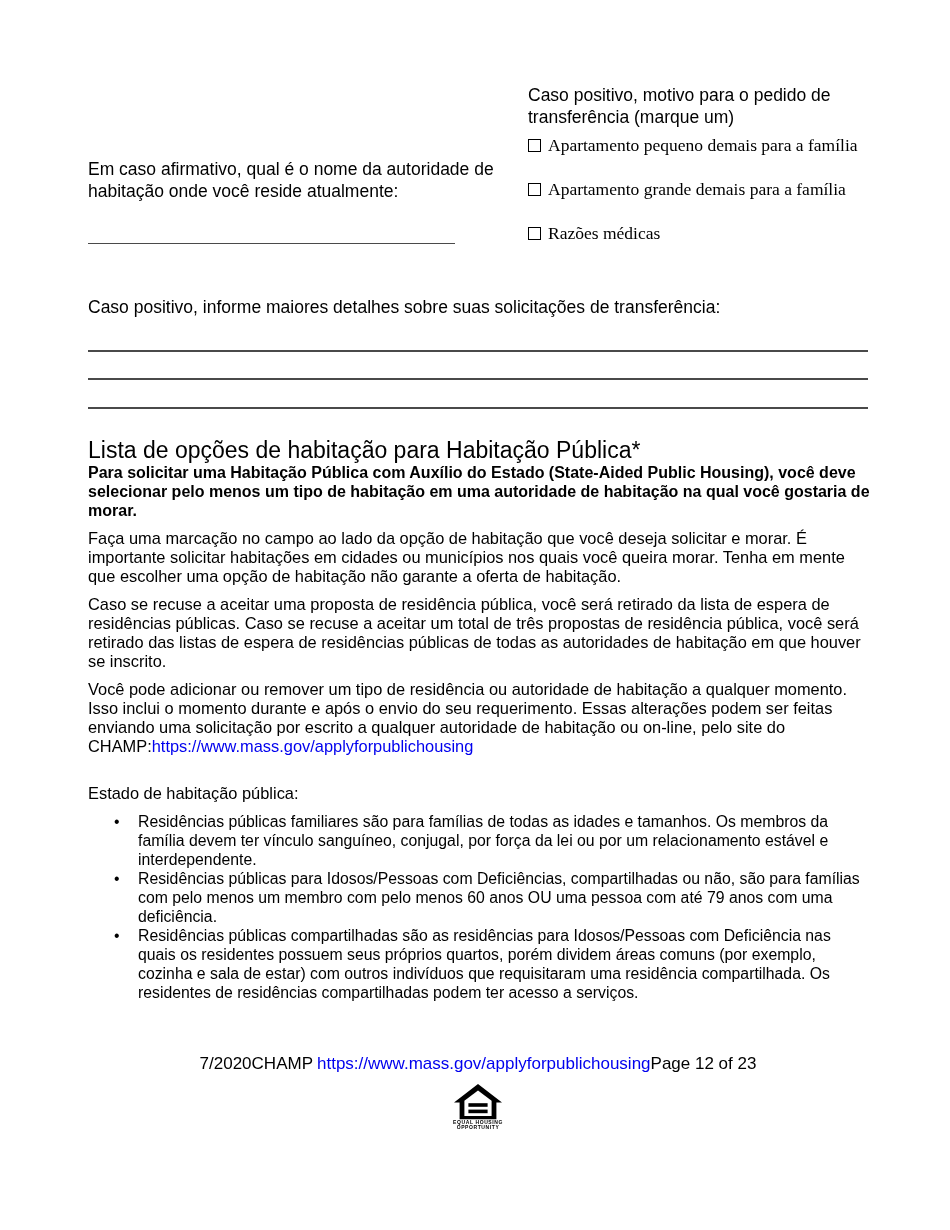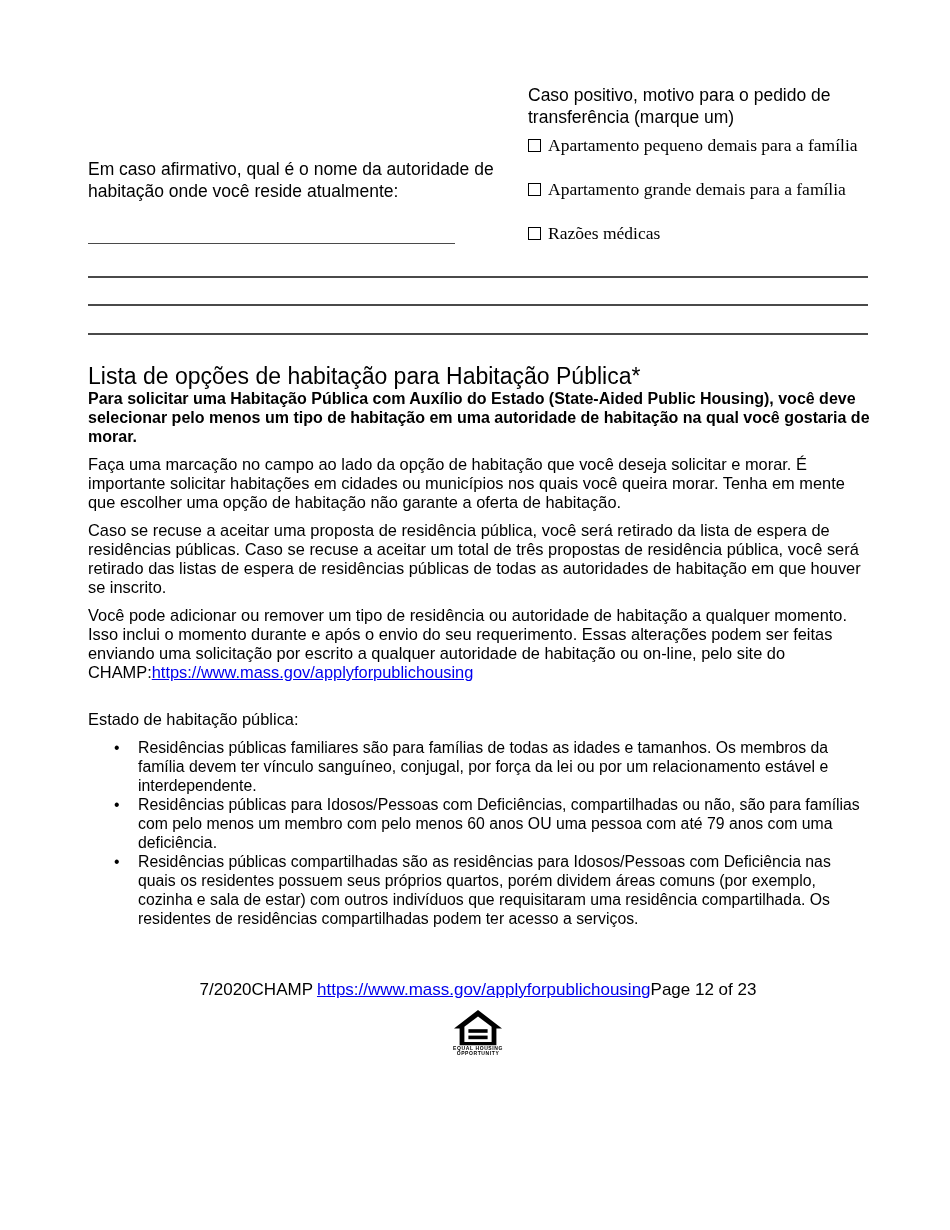--- a/index.html
+++ b/index.html
@@ -24,21 +24,21 @@
   
   .details-q { margin-top:52px; font-size:17.5px; line-height:22px; }
   .ans-line { width:780px; border-bottom:2px solid #4a4a4a; }
   .ans-line.l1 { height:34px; }
   .ans-line.l2 { height:28px; }
   .ans-line.l3 { height:29px; }
   
   .h-title { margin-top:28px; font-size:23px; font-weight:normal; line-height:26px; }
   .h-intro { font-size:16px; font-weight:bold; line-height:19px; width:782px; }
   .para { margin-top:9px; font-size:16.4px; line-height:19px; width:782px; }
-  .para a, .flink { color:#0000ee; text-decoration:underline; cursor:pointer; }
+  .para a, .flink { color:#0000ee; cursor:pointer; }
   .types-label { margin-top:28px; font-size:16.4px; line-height:19px; }
   .bullets { margin-top:9px; width:782px; }
   .bullet { display:flex; font-size:15.8px; line-height:19px; }
   .bullet .dot { width:50px; flex:0 0 50px; padding-left:26px; font-size:15.8px; }
   
   .footer {
     margin-top:52px; width:780px; display:flex; align-items:baseline;
     justify-content:center; font-size:17px; line-height:20px;
   }
   .footer .center a { margin-left:4px; }
@@ -64,20 +64,21 @@
       </div>
       <div class="cb-item">
         <span class="cbox"></span><span>Apartamento grande demais para a família</span>
       </div>
       <div class="cb-item">
         <span class="cbox"></span><span>Razões médicas</span>
       </div>
     </div>
   </div>
 
+  <p class="details-q">Caso positivo, informe maiores detalhes sobre suas solicitações de transferência:</p>
   <div class="ans-line l1"></div>
   <div class="ans-line l2"></div>
   <div class="ans-line l3"></div>
 
   <h1 class="h-title">Lista de opções de habitação para Habitação Pública*</h1>
   <p class="h-intro">Para solicitar uma Habitação Pública com Auxílio do Estado (State-Aided Public Housing), você deve selecionar pelo menos um tipo de habitação em uma autoridade de habitação na qual você gostaria de morar.</p>
 
   <p class="para">Faça uma marcação no campo ao lado da opção de habitação que você deseja solicitar e morar. É importante solicitar habitações em cidades ou municípios nos quais você queira morar. Tenha em mente que escolher uma opção de habitação não garante a oferta de habitação.</p>
   <p class="para">Caso se recuse a aceitar uma proposta de residência pública, você será retirado da lista de espera de residências públicas. Caso se recuse a aceitar um total de três propostas de residência pública, você será retirado das listas de espera de residências públicas de todas as autoridades de habitação em que houver se inscrito.</p>
   <p class="para"><span>Você pode adicionar ou remover um tipo de residência ou autoridade de habitação a qualquer momento. Isso inclui o momento durante e após o envio do seu requerimento. Essas alterações podem ser feitas enviando uma solicitação por escrito a qualquer autoridade de habitação ou on-line, pelo site do CHAMP:</span><a class="flink">https://www.mass.gov/applyforpublichousing</a></p>

